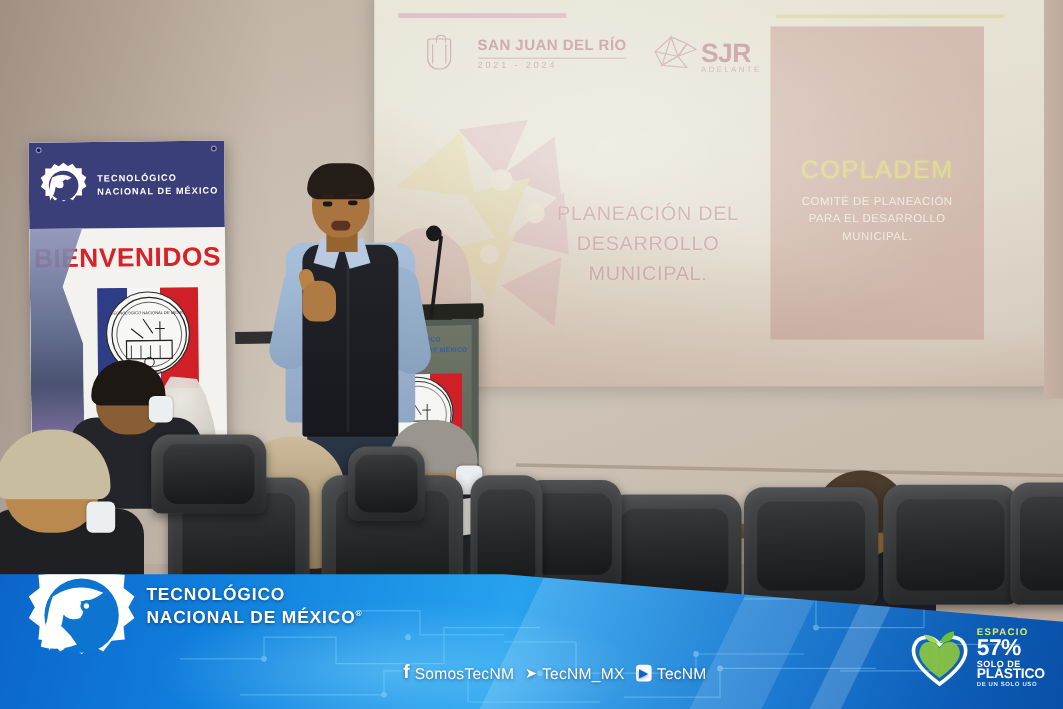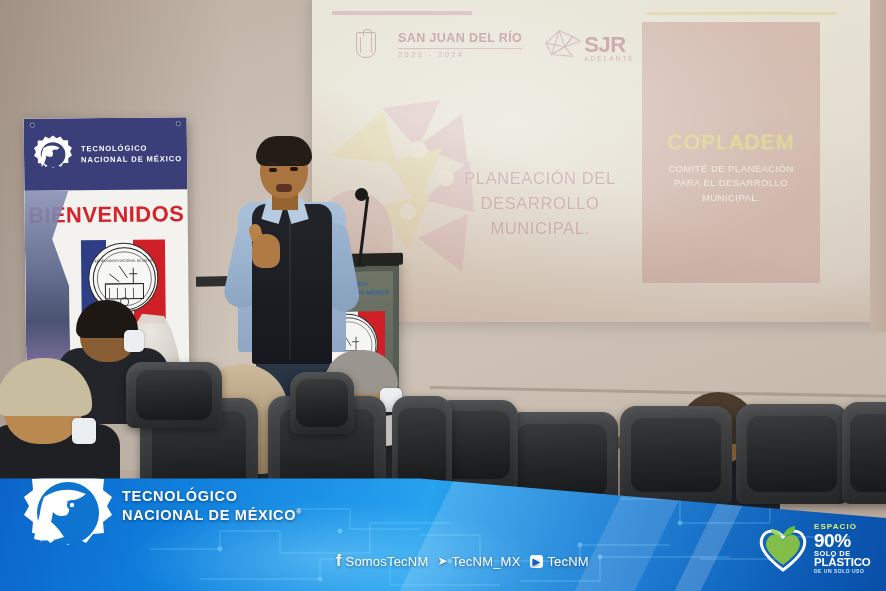--- a/index.html
+++ b/index.html
@@ -640,21 +640,21 @@
 
     <div class="plastic">
       <svg class="heart" viewBox="0 0 54 52">
         <path d="M27 48 C8 34 3 24 6 16 C9 8 20 6 27 15 C34 6 45 8 48 16 C51 24 46 34 27 48 Z" fill="none" stroke="#ffffff" stroke-width="3"></path>
         <path d="M27 43 C12 32 8 24 11 18 C14 11 22 11 27 18 C32 11 40 11 43 18 C46 24 42 32 27 43 Z" fill="#8cc63f" opacity=".92"></path>
         <path d="M27 14 q3-9 12-10 q1 9 -12 10z" fill="#6cbf3a"></path>
         <path d="M26 14 q-4-7 -12-7 q2 7 12 7z" fill="#9fd65c"></path>
       </svg>
       <div class="txt">
         <div class="e1">ESPACIO</div>
-        <div class="e2">90%</div>
+        <div class="e2">57%</div>
         <div class="e3">SOLO DE</div>
         <div class="e4">PLÁSTICO</div>
         <div class="e5">DE UN SOLO USO</div>
       </div>
     </div>
   </div>
 
 </div>
 
 </body></html>

